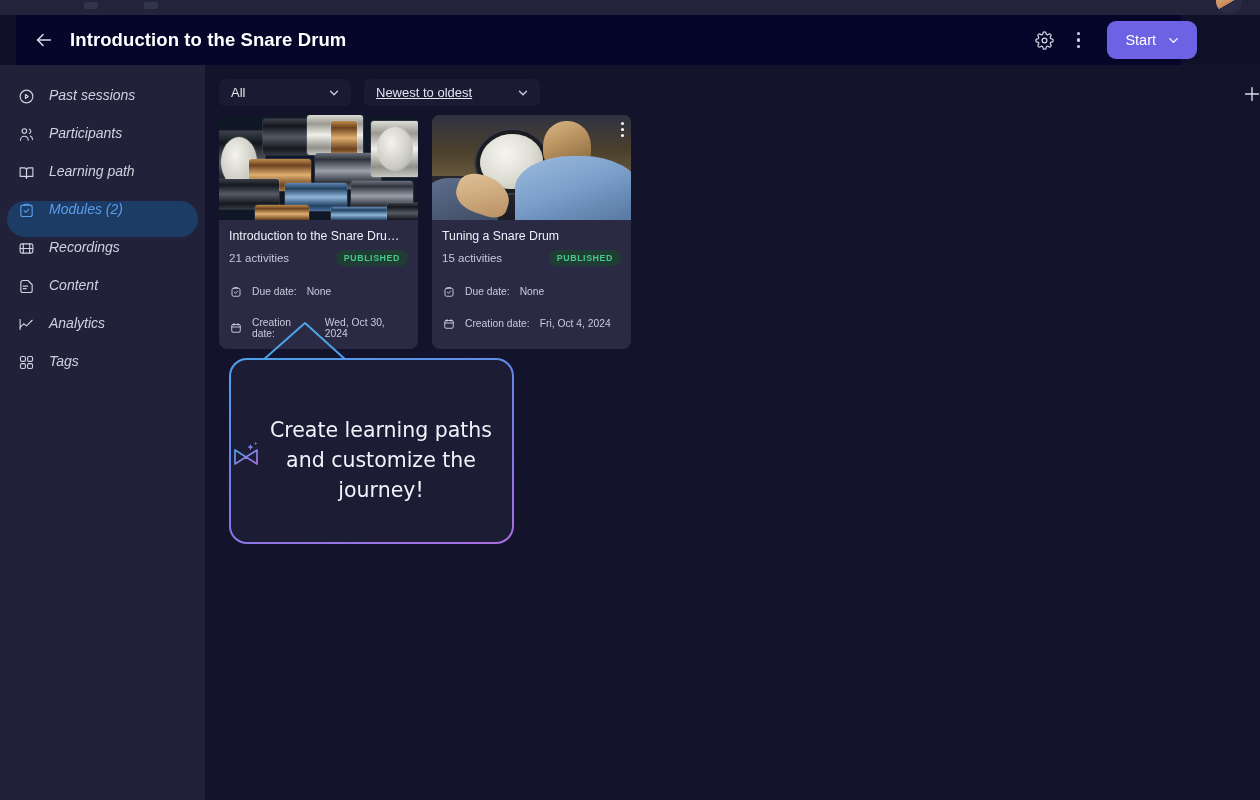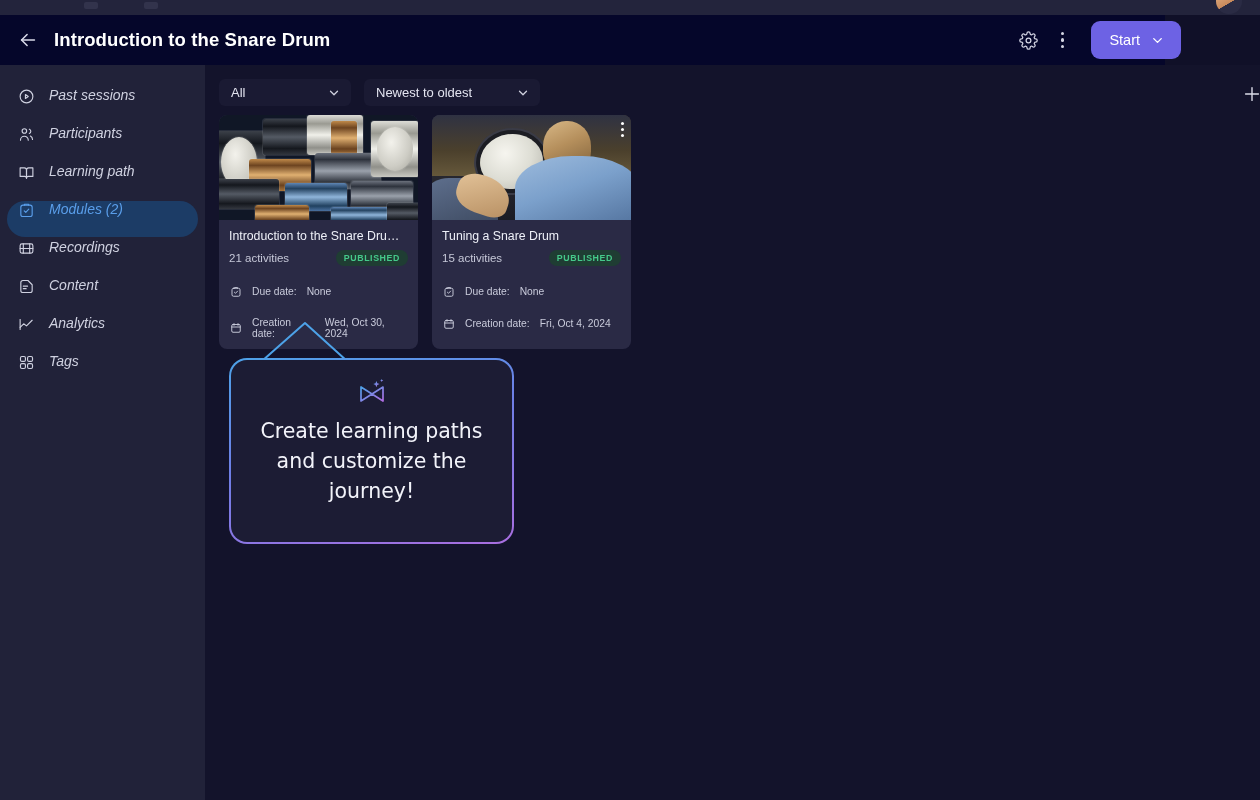--- a/index.html
+++ b/index.html
@@ -26,21 +26,21 @@
     width: 26px; height: 14px; overflow: hidden;
   }
   .avatar-frag .av {
     position: absolute; left: 0; top: -12px;
     width: 26px; height: 26px; border-radius: 50%;
     background: linear-gradient(150deg,#e8b98e 0%,#c98a5c 55%,#2a2b44 56%);
   }
 
   
   .header {
-    position: absolute; left: 0; top: 15px; width: 1165px; height: 50px;
+    position: absolute; left: 16px; top: 15px; width: 1165px; height: 50px;
     background: #05062a;
     display: flex; align-items: center;
   }
   .back-btn {
     margin-left: 8px; width: 40px; height: 40px;
     display: flex; align-items: center; justify-content: center;
     border-radius: 50%; cursor: pointer;
   }
   .back-btn svg { stroke: #d8d9e8; }
   .page-title {
@@ -104,21 +104,21 @@
     display: flex; gap: 13px; align-items: center;
   }
   .select {
     height: 27px; background: #1a1a33;
     border: none; border-radius: 6px;
     display: flex; align-items: center;
     padding: 0 10px 0 12px; gap: 10px;
     color: #e3e4f0; font-size: 13px; cursor: pointer;
   }
   .select.w1 { width: 132px; }
-  .select.w2 { width: 176px; }
+  .select.w2 { width: 176px; text-decoration: underline; }
   .select .lbl { flex: 1; }
   .add-btn {
     position: absolute; right: -7px; top: 14px;
     width: 30px; height: 30px;
     display: flex; align-items: center; justify-content: center;
     cursor: pointer;
   }
 
   
   .cards { position: absolute; left: 14px; top: 50px; display: flex; gap: 14px; }
@@ -211,21 +211,21 @@
     background: #1c1c34;
     border: 2px solid transparent;
     background-image: linear-gradient(#1c1c34,#1c1c34),
                       linear-gradient(165deg,#4da2e8 0%,#6f7ee6 45%,#a96ee0 100%);
     background-origin: border-box;
     background-clip: padding-box, border-box;
   }
   .callout-tail { position: absolute; left: 32px; top: -38px; width: 120px; height: 42px; }
   .callout-inner {
     position: absolute; inset: 0;
-    display: flex; flex-direction: column; align-items: center;
+    display: flex; flex-direction: row; align-items: center;
     padding-top: 18px;
   }
   .callout-icon { width: 30px; height: 26px; margin-bottom: 12px; }
   .callout-text {
     font-size: 20.5px; line-height: 30px; color: #f2f3fa;
     text-align: center; font-family: "DejaVu Sans", sans-serif;
     max-width: 240px;
   }
 </style>
 </head>

